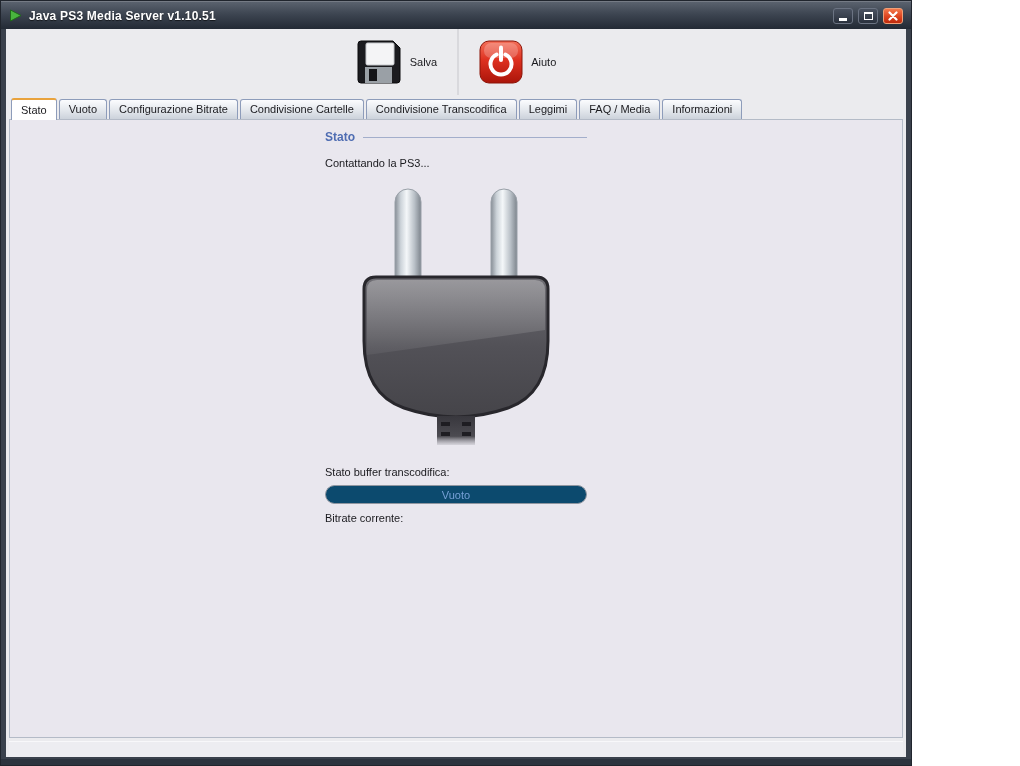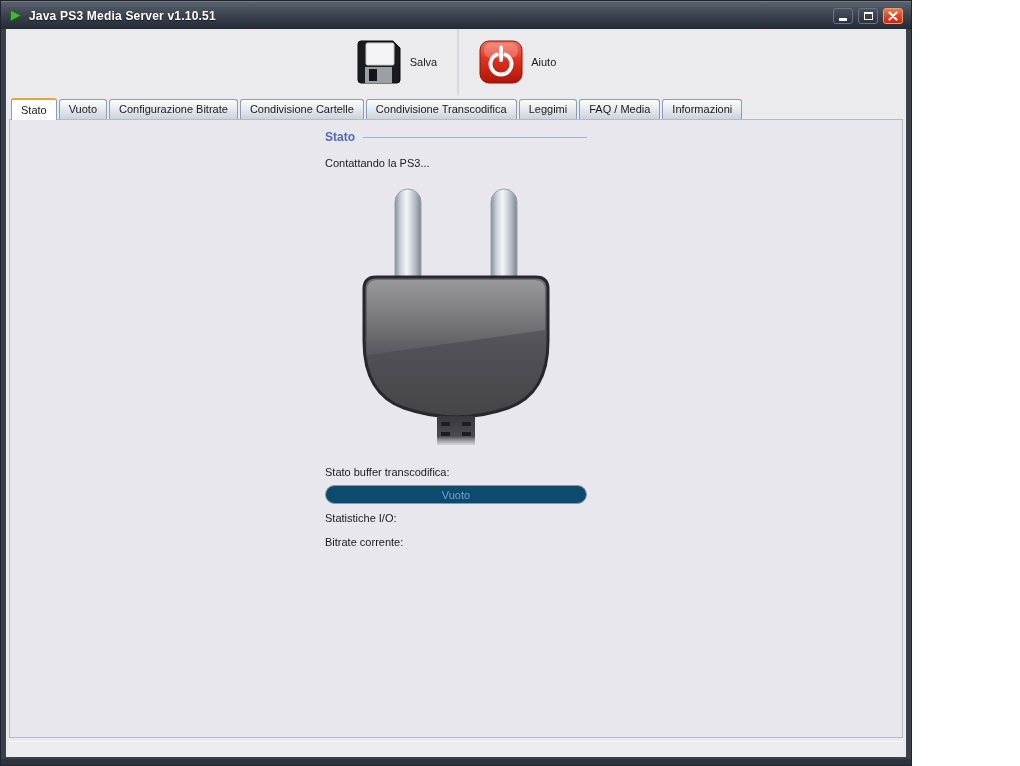--- a/index.html
+++ b/index.html
@@ -231,21 +231,20 @@
             <rect x="79" y="251" width="9" height="4" fill="#1e1d22"></rect>
             <rect x="100" y="251" width="9" height="4" fill="#1e1d22"></rect>
           </svg>
         </div>
 
         <div class="buffer-label">Stato buffer transcodifica:</div>
         <div class="progressbar">
           <span>Vuoto</span>
         </div>
 
-        <div class="io-label">Statistiche I/O:</div>
         <div class="bitrate-label">Bitrate corrente:</div>
 
       </div>
     </div>
 
     <div class="statusbar"></div>
   </div>
 
   <div class="frame-bottom"></div>
 </div>

